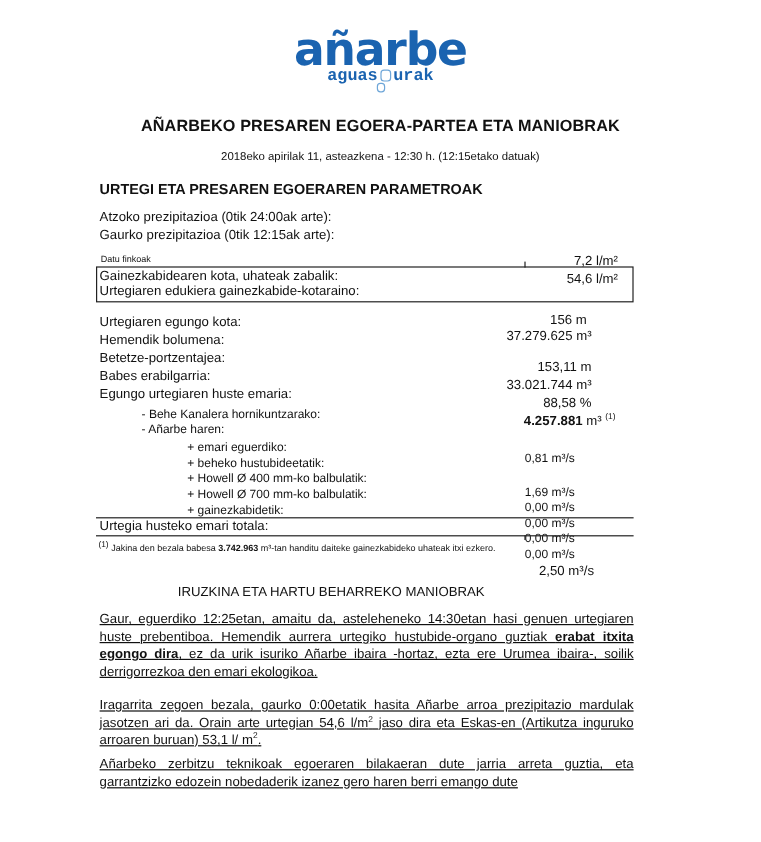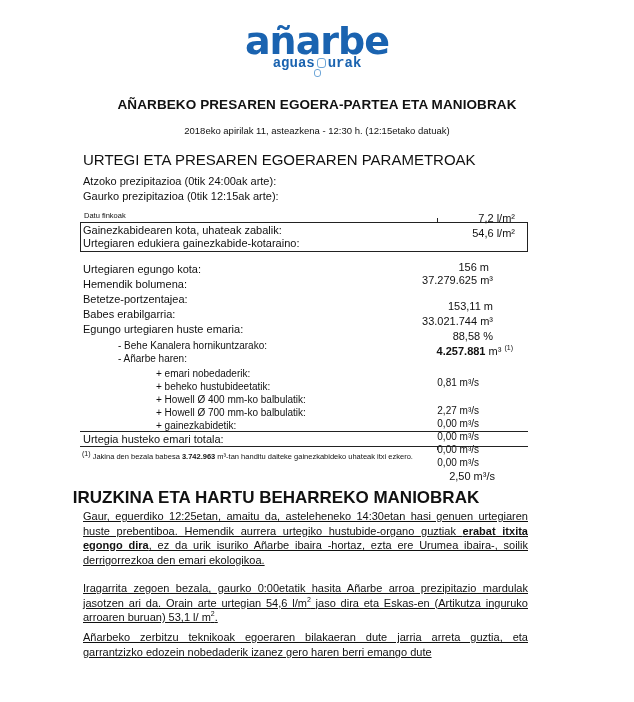--- a/index.html
+++ b/index.html
@@ -26,39 +26,39 @@
     }
     .title {
       position: absolute; top: 97px; left: 0; width: 634px; text-align: center;
       font-size: 13.5px; font-weight: bold; letter-spacing: 0.1px;
     }
     .date {
       position: absolute; top: 125px; left: 0; width: 634px; text-align: center;
       font-size: 9.5px;
     }
     .h-section {
-      position: absolute; left: 83px; top: 151px; font-size: 15px; font-weight: normal;
+      position: absolute; left: 83px; top: 151px; font-size: 12px; font-weight: bold;
     }
     .row {
       position: absolute; left: 83px; width: 430px; font-size: 11px; line-height: 14px; height: 14px;
     }
     .row .lbl { position: absolute; left: 0; white-space: nowrap; }
     .row .val { position: absolute; right: 0; white-space: nowrap; text-align: right; margin-top: 37px; }
     .row.small { font-size: 10px; }
     .datu { position: absolute; left: 84px; top: 211px; font-size: 7.5px; }
     .box {
       position: absolute; left: 80px; top: 222px; width: 446px; height: 28px;
       border: 1px solid #222;
     }
     .tick { position: absolute; width: 1px; background: #222; }
     .hline { position: absolute; left: 80px; width: 448px; height: 1px; background: #222; }
     .footnote { position: absolute; left: 82px; top: 452px; font-size: 7.5px; white-space: nowrap; }
     .h2 {
       position: absolute; top: 488px; left: 0; width: 552px; text-align: center;
-      font-size: 17px; font-weight: bold;
+      font-size: 11px; font-weight: normal;
     }
     .para {
       position: absolute; left: 83px; width: 445px; font-size: 11px; line-height: 14.5px;
       text-align: justify; text-align-last: left; text-decoration: underline;
     }
     sup { font-size: 7px; line-height: 0; }
   </style>
 </head>
 <body>
 
@@ -117,22 +117,22 @@
 </div>
 
 <div class="row small" style="top:339px">
   <span class="lbl" style="left:35px">- Behe Kanalera hornikuntzarako:</span>
   <span class="val" style="right:34px">0,81 m³/s</span>
 </div>
 <div class="row small" style="top:352px">
   <span class="lbl" style="left:35px">- Añarbe haren:</span>
 </div>
 <div class="row small" style="top:367px">
-  <span class="lbl" style="left:73px">+ emari nobedaderik:</span>
-  <span class="val" style="right:34px">2,27 m³/s</span>
+  <span class="lbl" style="left:73px">+ emari eguerdiko:</span>
+  <span class="val" style="right:34px">1,69 m³/s</span>
 </div>
 <div class="row small" style="top:380px">
   <span class="lbl" style="left:73px">+ beheko hustubideetatik:</span>
   <span class="val" style="right:34px">0,00 m³/s</span>
 </div>
 <div class="row small" style="top:393px">
   <span class="lbl" style="left:73px">+ Howell Ø 400 mm-ko balbulatik:</span>
   <span class="val" style="right:34px">0,00 m³/s</span>
 </div>
 <div class="row small" style="top:406px">

